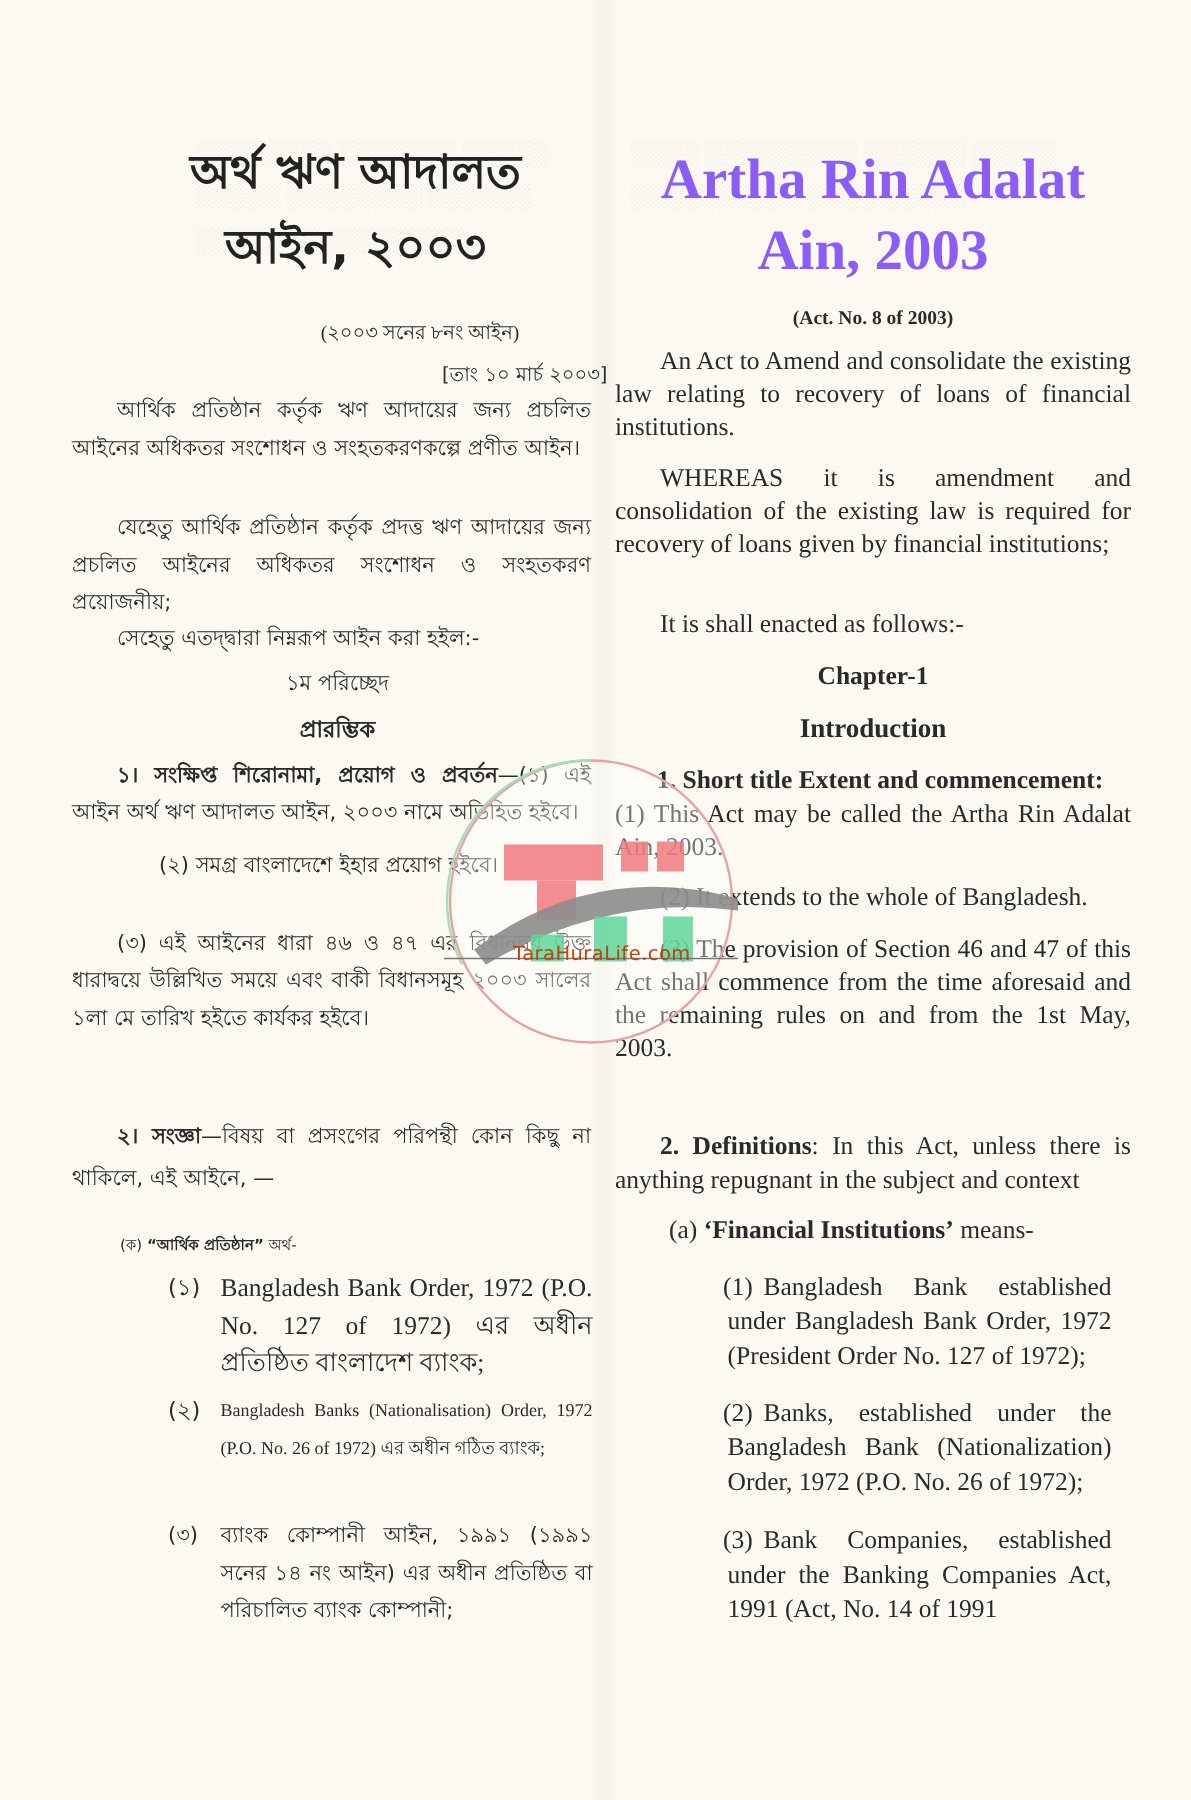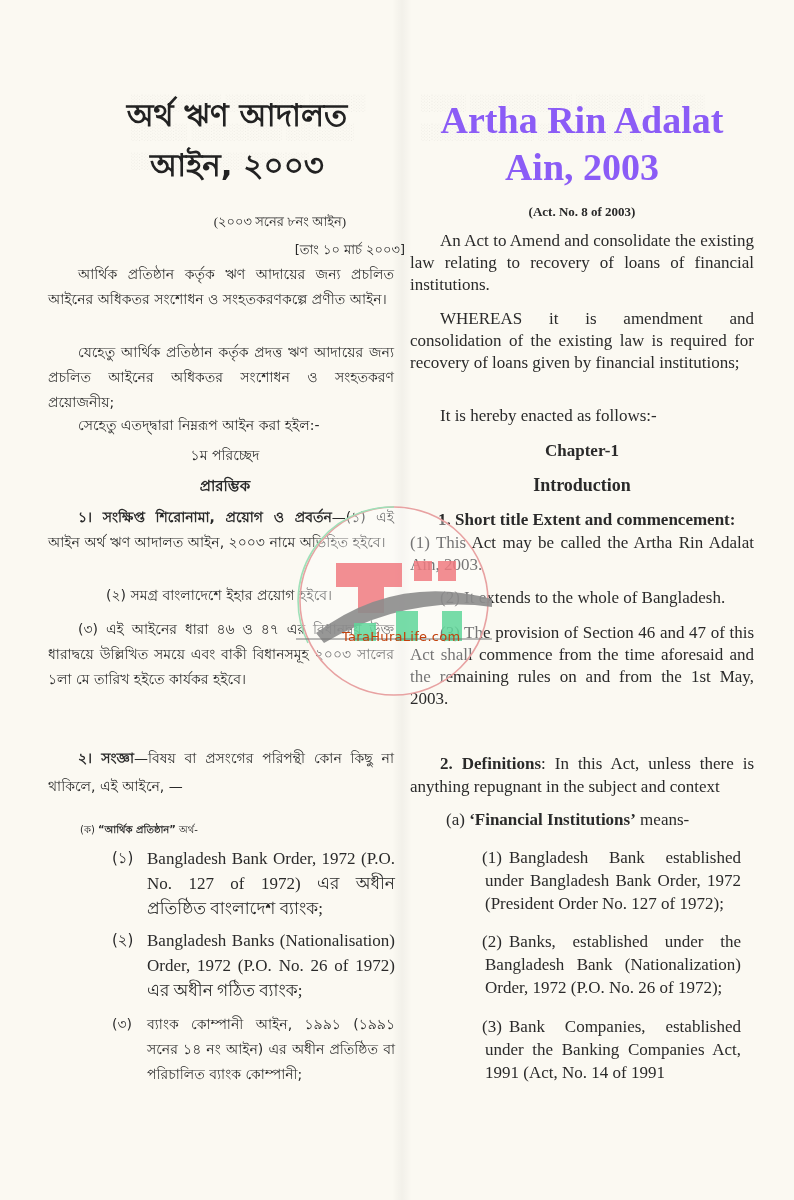--- a/index.html
+++ b/index.html
@@ -41,48 +41,48 @@
   <div class="abs bn-title" style="left:52px;top:140px;width:290px;">আইন, ২০০৩</div>
   <div class="abs center" style="left:130px;top:212px;width:220px;font-size:13px;font-family:Liberation Serif, serif;">(২০০৩ সনের ৮নং আইন)</div>
   <div class="abs" style="left:215px;top:240px;width:150px;text-align:right;font-size:13px;">[তাং ১০ মার্চ ২০০৩]</div>
   <p class="abs jt" style="left:8px;top:262px;width:346px;line-height:25px;text-indent:30px;font-size:14px;">আর্থিক প্রতিষ্ঠান কর্তৃক ঋণ আদায়ের জন্য প্রচলিত আইনের অধিকতর সংশোধন ও সংহতকরণকল্পে প্রণীত আইন।</p>
   <p class="abs jt" style="left:8px;top:340px;width:346px;line-height:25px;text-indent:30px;font-size:14px;">যেহেতু আর্থিক প্রতিষ্ঠান কর্তৃক প্রদত্ত ঋণ আদায়ের জন্য প্রচলিত আইনের অধিকতর সংশোধন ও সংহতকরণ প্রয়োজনীয়;</p>
   <p class="abs" style="left:38px;top:414px;width:320px;font-size:14px;">সেহেতু এতদ্দ্বারা নিম্নরূপ আইন করা হইল:-</p>
   <div class="abs center" style="left:60px;top:444px;width:250px;font-size:14px;">১ম পরিচ্ছেদ</div>
   <div class="abs center" style="left:60px;top:474px;width:250px;font-size:15px;font-weight:bold;">প্রারম্ভিক</div>
 
   <p class="abs jt" style="left:8px;top:505px;width:346px;line-height:25px;text-indent:30px;font-size:14px;"><span class="bold">১। সংক্ষিপ্ত শিরোনামা, প্রয়োগ ও প্রবর্তন</span><span>—(১) এই আইন অর্থ ঋণ আদালত আইন, ২০০৩ নামে অভিহিত হইবে।</span></p>
-  <p class="abs" style="left:38px;top:584px;width:320px;font-size:14px;margin-left:28px;">(২) সমগ্র বাংলাদেশে ইহার প্রয়োগ হইবে।</p>
+  <p class="abs" style="left:38px;top:565px;width:320px;font-size:14px;margin-left:28px;">(২) সমগ্র বাংলাদেশে ইহার প্রয়োগ হইবে।</p>
   <p class="abs jt" style="left:8px;top:617px;width:346px;line-height:25px;text-indent:30px;font-size:14px;">(৩) এই আইনের ধারা ৪৬ ও ৪৭ এর বিধানদ্বয় উক্ত ধারাদ্বয়ে উল্লিখিত সময়ে এবং বাকী বিধানসমূহ ২০০৩ সালের ১লা মে তারিখ হইতে কার্যকর হইবে।</p>
 
   <p class="abs jt" style="left:8px;top:744px;width:346px;line-height:28px;text-indent:30px;font-size:14px;"><span class="bold">২। সংজ্ঞা</span><span>—বিষয় বা প্রসংগের পরিপন্থী কোন কিছু না থাকিলে, এই আইনে, —</span></p>
   <p class="abs" style="left:40px;top:822px;width:320px;font-size:10px;"><span>(ক)</span> <span class="bold">“আর্থিক প্রতিষ্ঠান”</span><span> অর্থ-</span></p>
 
   <div class="abs" style="left:72px;top:846px;width:290px;">
     <span class="abs" style="left:0;top:0;font-size:15px;line-height:25px;">(১)</span>
     <p class="abs jt" style="left:35px;top:0;width:248px;line-height:25px;font-family:'Liberation Serif',serif;font-size:17px;">Bangladesh Bank Order, 1972 (P.O. No. 127 of 1972) এর অধীন প্রতিষ্ঠিত বাংলাদেশ ব্যাংক;</p>
   </div>
   <div class="abs" style="left:72px;top:928px;width:290px;">
     <span class="abs" style="left:0;top:0;font-size:15px;line-height:25px;">(২)</span>
-    <p class="abs jt" style="left:35px;top:0;width:248px;line-height:25px;font-family:'Liberation Serif',serif;font-size:17px;">Bangladesh Banks (Nationalisation) Order, 1972 (P.O. No. 26 of 1972) এর অধীন গঠিত ব্যাংক;</p>
+    <p class="abs jt" style="left:35px;top:0;width:248px;line-height:25px;font-family:'Liberation Serif',serif;font-size:12px;">Bangladesh Banks (Nationalisation) Order, 1972 (P.O. No. 26 of 1972) এর অধীন গঠিত ব্যাংক;</p>
   </div>
   <div class="abs" style="left:72px;top:1012px;width:290px;">
     <span class="abs" style="left:0;top:0;font-size:14px;line-height:25px;">(৩)</span>
     <p class="abs jt" style="left:35px;top:0;width:248px;line-height:25px;font-size:14px;">ব্যাংক কোম্পানী আইন, ১৯৯১ (১৯৯১ সনের ১৪ নং আইন) এর অধীন প্রতিষ্ঠিত বা পরিচালিত ব্যাংক কোম্পানী;</p>
   </div>
 </div>
 
 <div class="col right">
   <div class="abs en-title" style="left:0;top:95px;width:344px;">Artha Rin Adalat</div>
   <div class="abs en-title" style="left:0;top:142px;width:344px;">Ain, 2003</div>
   <div class="abs center bold" style="left:0;top:204px;width:344px;font-size:13px;">(Act. No. 8 of 2003)</div>
 
   <p class="abs jt" style="left:0;top:230px;width:344px;line-height:22px;text-indent:30px;">An Act to Amend and consolidate the existing law relating to recovery of loans of financial institutions.</p>
   <p class="abs jt" style="left:0;top:308px;width:344px;line-height:22px;text-indent:30px;">WHEREAS it is amendment and consolidation of the existing law is required for recovery of loans given by financial institutions;</p>
-  <p class="abs" style="left:30px;top:406px;width:310px;">It is hereby enacted as follows:-</p>
+  <p class="abs" style="left:30px;top:406px;width:310px;">It is shall enacted as follows:-</p>
   <div class="abs center bold" style="left:0;top:441px;width:344px;">Chapter-1</div>
   <div class="abs center bold" style="left:0;top:475px;width:344px;font-size:18px;">Introduction</div>
 
   <p class="abs" style="left:28px;top:510px;width:320px;font-weight:bold;">1. Short title Extent and commencement:</p>
   <p class="abs jt" style="left:0;top:532px;width:344px;line-height:22px;">(1) This Act may be called the Artha Rin Adalat Ain, 2003.</p>
   <p class="abs" style="left:30px;top:588px;width:314px;">(2) It extends to the whole of Bangladesh.</p>
   <p class="abs jt" style="left:0;top:622px;width:344px;line-height:22px;text-indent:30px;">(3) The provision of Section 46 and 47 of this Act shall commence from the time aforesaid and the remaining rules on and from the 1st May, 2003.</p>
 
   <p class="abs jt" style="left:0;top:752px;width:344px;line-height:23px;text-indent:30px;"><span class="bold">2. Definitions</span><span>: In this Act, unless there is anything repugnant in the subject and context</span></p>
   <p class="abs" style="left:36px;top:810px;width:310px;"><span>(a) </span><span class="bold">‘Financial Institutions’</span><span> means-</span></p>

